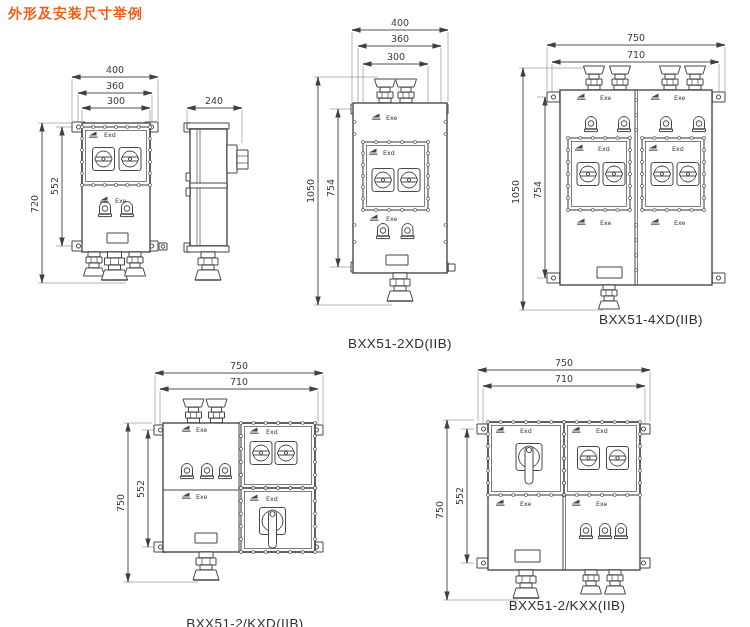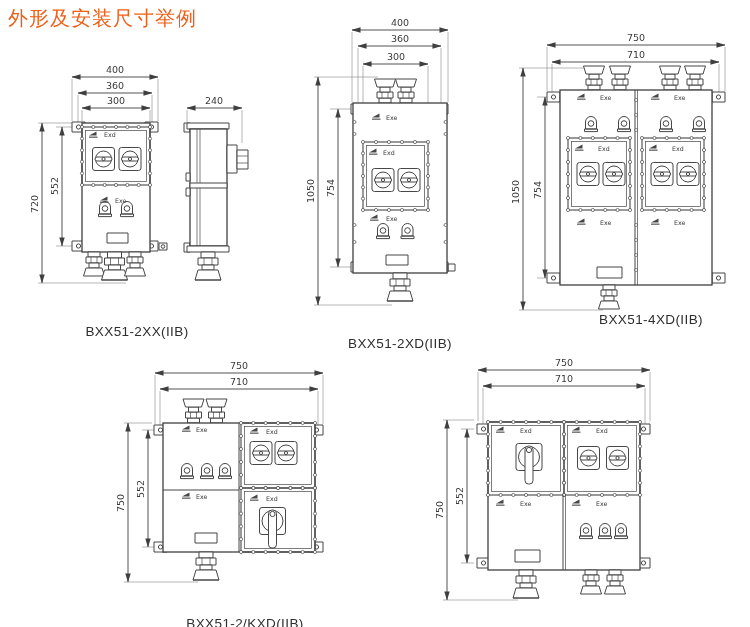--- a/index.html
+++ b/index.html
@@ -1,18 +1,18 @@
 <!DOCTYPE html>
 <html><head>
 <meta charset="utf-8">
 <style>
   html,body{margin:0;padding:0;background:#fff;}
   .stage{position:relative;width:750px;height:627px;background:#fff;overflow:hidden;
          font-family:"Liberation Sans","DejaVu Sans",sans-serif;}
-  .page-title{position:absolute;left:8px;top:5px;font-size:20px;font-weight:normal;letter-spacing:1px;}
+  .page-title{position:absolute;left:8px;top:5px;font-size:14px;font-weight:bold;letter-spacing:1px;}
   svg{position:absolute;overflow:visible;}
   .ln{stroke:#474747;stroke-width:1;fill:none;stroke-linejoin:round;}
   .lnt{stroke:#474747;stroke-width:.7;fill:none;}
   .lnf{stroke:#474747;stroke-width:1;fill:#fff;stroke-linejoin:round;}
   .body{stroke:#3f3f3f;stroke-width:1.3;fill:#fff;}
   .bolt-frame{stroke:#474747;stroke-width:1.1;fill:none;}
   .bolt{fill:#fff;stroke:#474747;stroke-width:.7;}
   .dim{stroke:#3f3f3f;stroke-width:.9;}
   .ext{stroke:#7a7a7a;stroke-width:.55;}
   .dimt{font:9.5px "DejaVu Sans",sans-serif;fill:#3a3a3a;text-anchor:middle;}
@@ -554,18 +554,18 @@
       <text class="sect" x="166" y="151">Exe</text>
       <use href="#sym-dome" x="156" y="174"></use>
       <use href="#sym-dome" x="175" y="174"></use>
       <use href="#sym-dome" x="191" y="174"></use>
       <use href="#sym-gland-big" x="96" y="215"></use>
       <use href="#sym-gland" x="161" y="215"></use>
       <use href="#sym-gland" x="185" y="215"></use>
     </g>
   </svg>
 
-  <div class="caption" style="left:37px;top:324px">BXX51-2XX(IIB)</div>
   <div class="caption" style="left:300px;top:336px">BXX51-2XD(IIB)</div>
   <div class="caption" style="left:551px;top:312px">BXX51-4XD(IIB)</div>
   <div class="caption" style="left:145px;top:616px">BXX51-2/KXD(IIB)</div>
+  <div class="caption" style="left:467px;top:598px">BXX51-2/KXX(IIB)</div>
 
 </div>
 
 </body></html>

